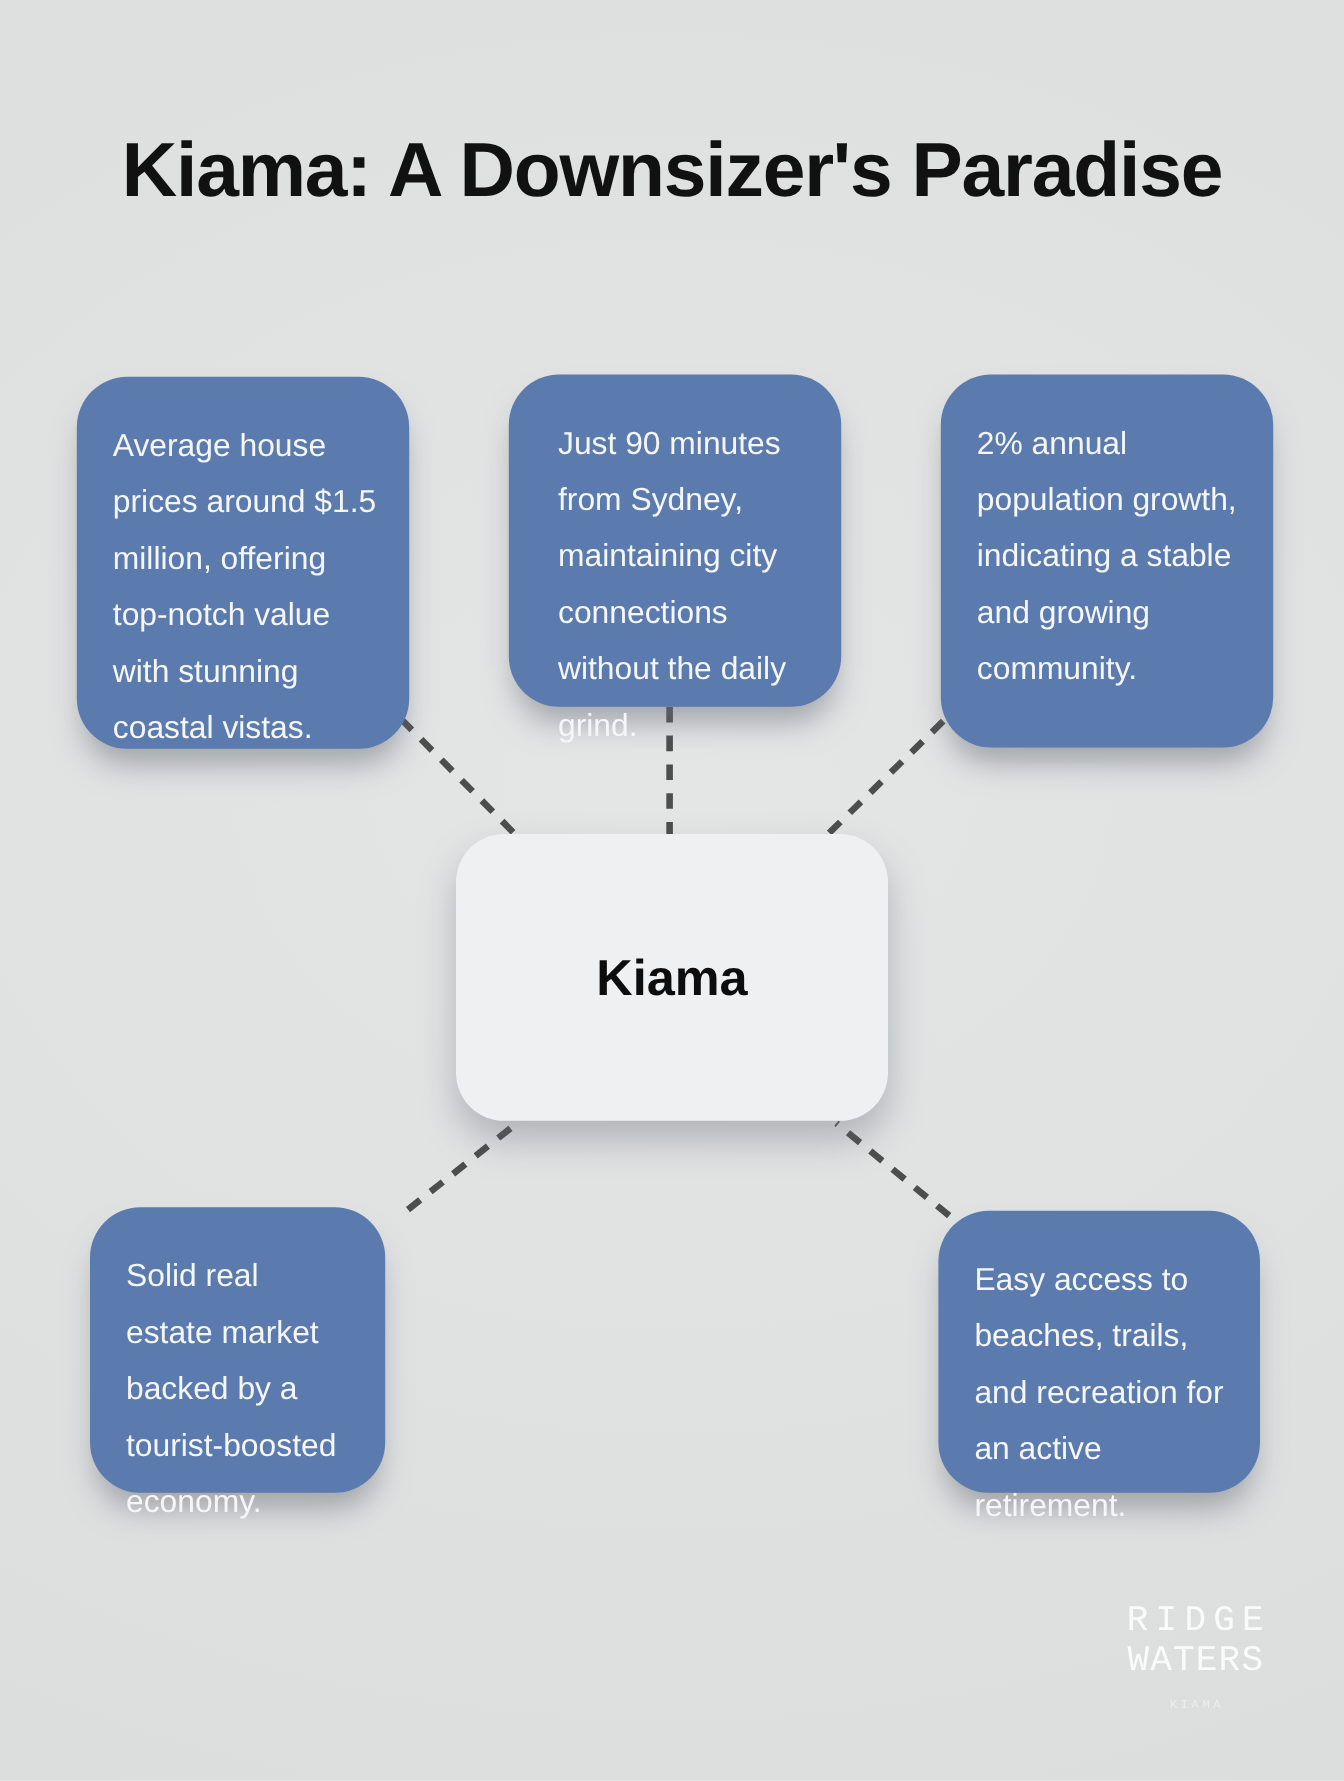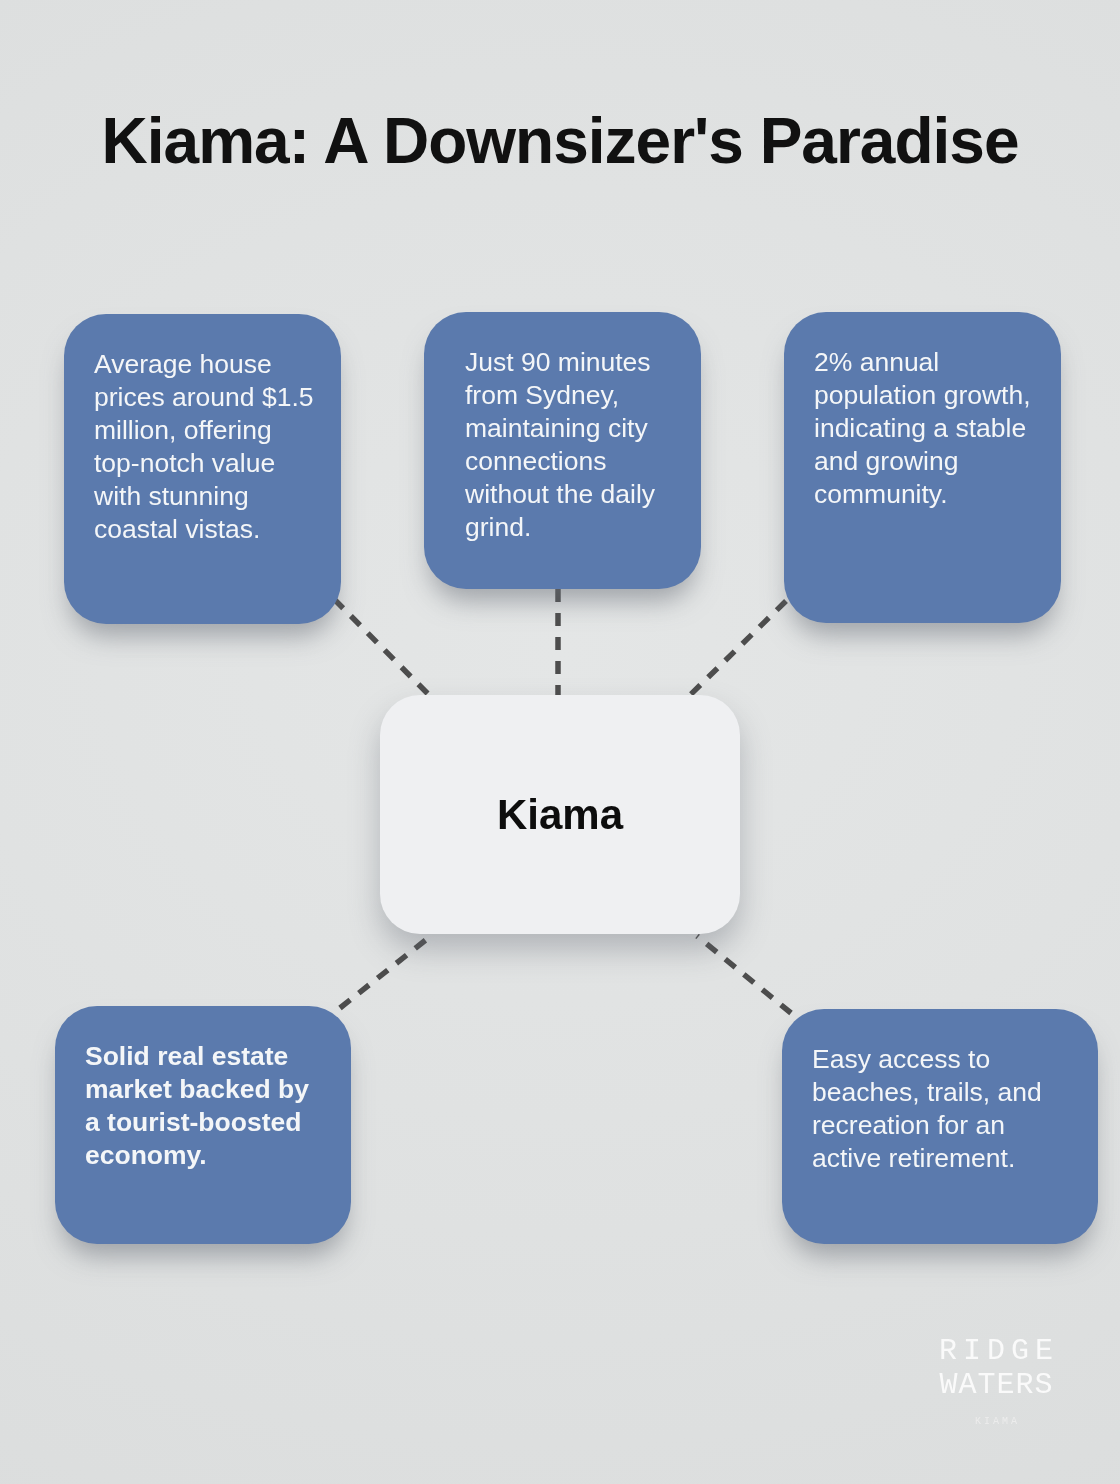--- a/index.html
+++ b/index.html
@@ -46,28 +46,28 @@
     stroke-dasharray: 13 11;
   }
 
   .info-box {
     position: absolute;
     background: var(--node-fill);
     color: var(--node-text);
     border-radius: 42px;
     padding: 34px 26px 26px 30px;
     font-size: 26.5px;
-    line-height: 33px;
+    line-height: 47px;
     box-shadow: 0 18px 26px -6px rgba(105,112,120,0.55);
   }
   .box-1 { left: 64px;  top: 314px;  width: 277px; height: 310px; }
   .box-2 { left: 424px; top: 312px;  width: 277px; height: 277px; padding-left: 41px; }
   .box-3 { left: 784px; top: 312px;  width: 277px; height: 311px; }
-  .box-4 { left: 55px;  top: 1006px; width: 296px; height: 238px; font-weight: bold; }
-  .box-5 { left: 782px; top: 1009px; width: 316px; height: 235px; }
+  .box-4 { left: 75px;  top: 1006px; width: 246px; height: 238px; }
+  .box-5 { left: 782px; top: 1009px; width: 268px; height: 235px; }
 
   .center-node {
     position: absolute;
     left: 380px; top: 695px;
     width: 360px; height: 239px;
     background: var(--center-fill);
     border-radius: 40px;
     box-shadow: 0 16px 30px rgba(100,106,115,0.38);
     display: flex;
     align-items: center;

